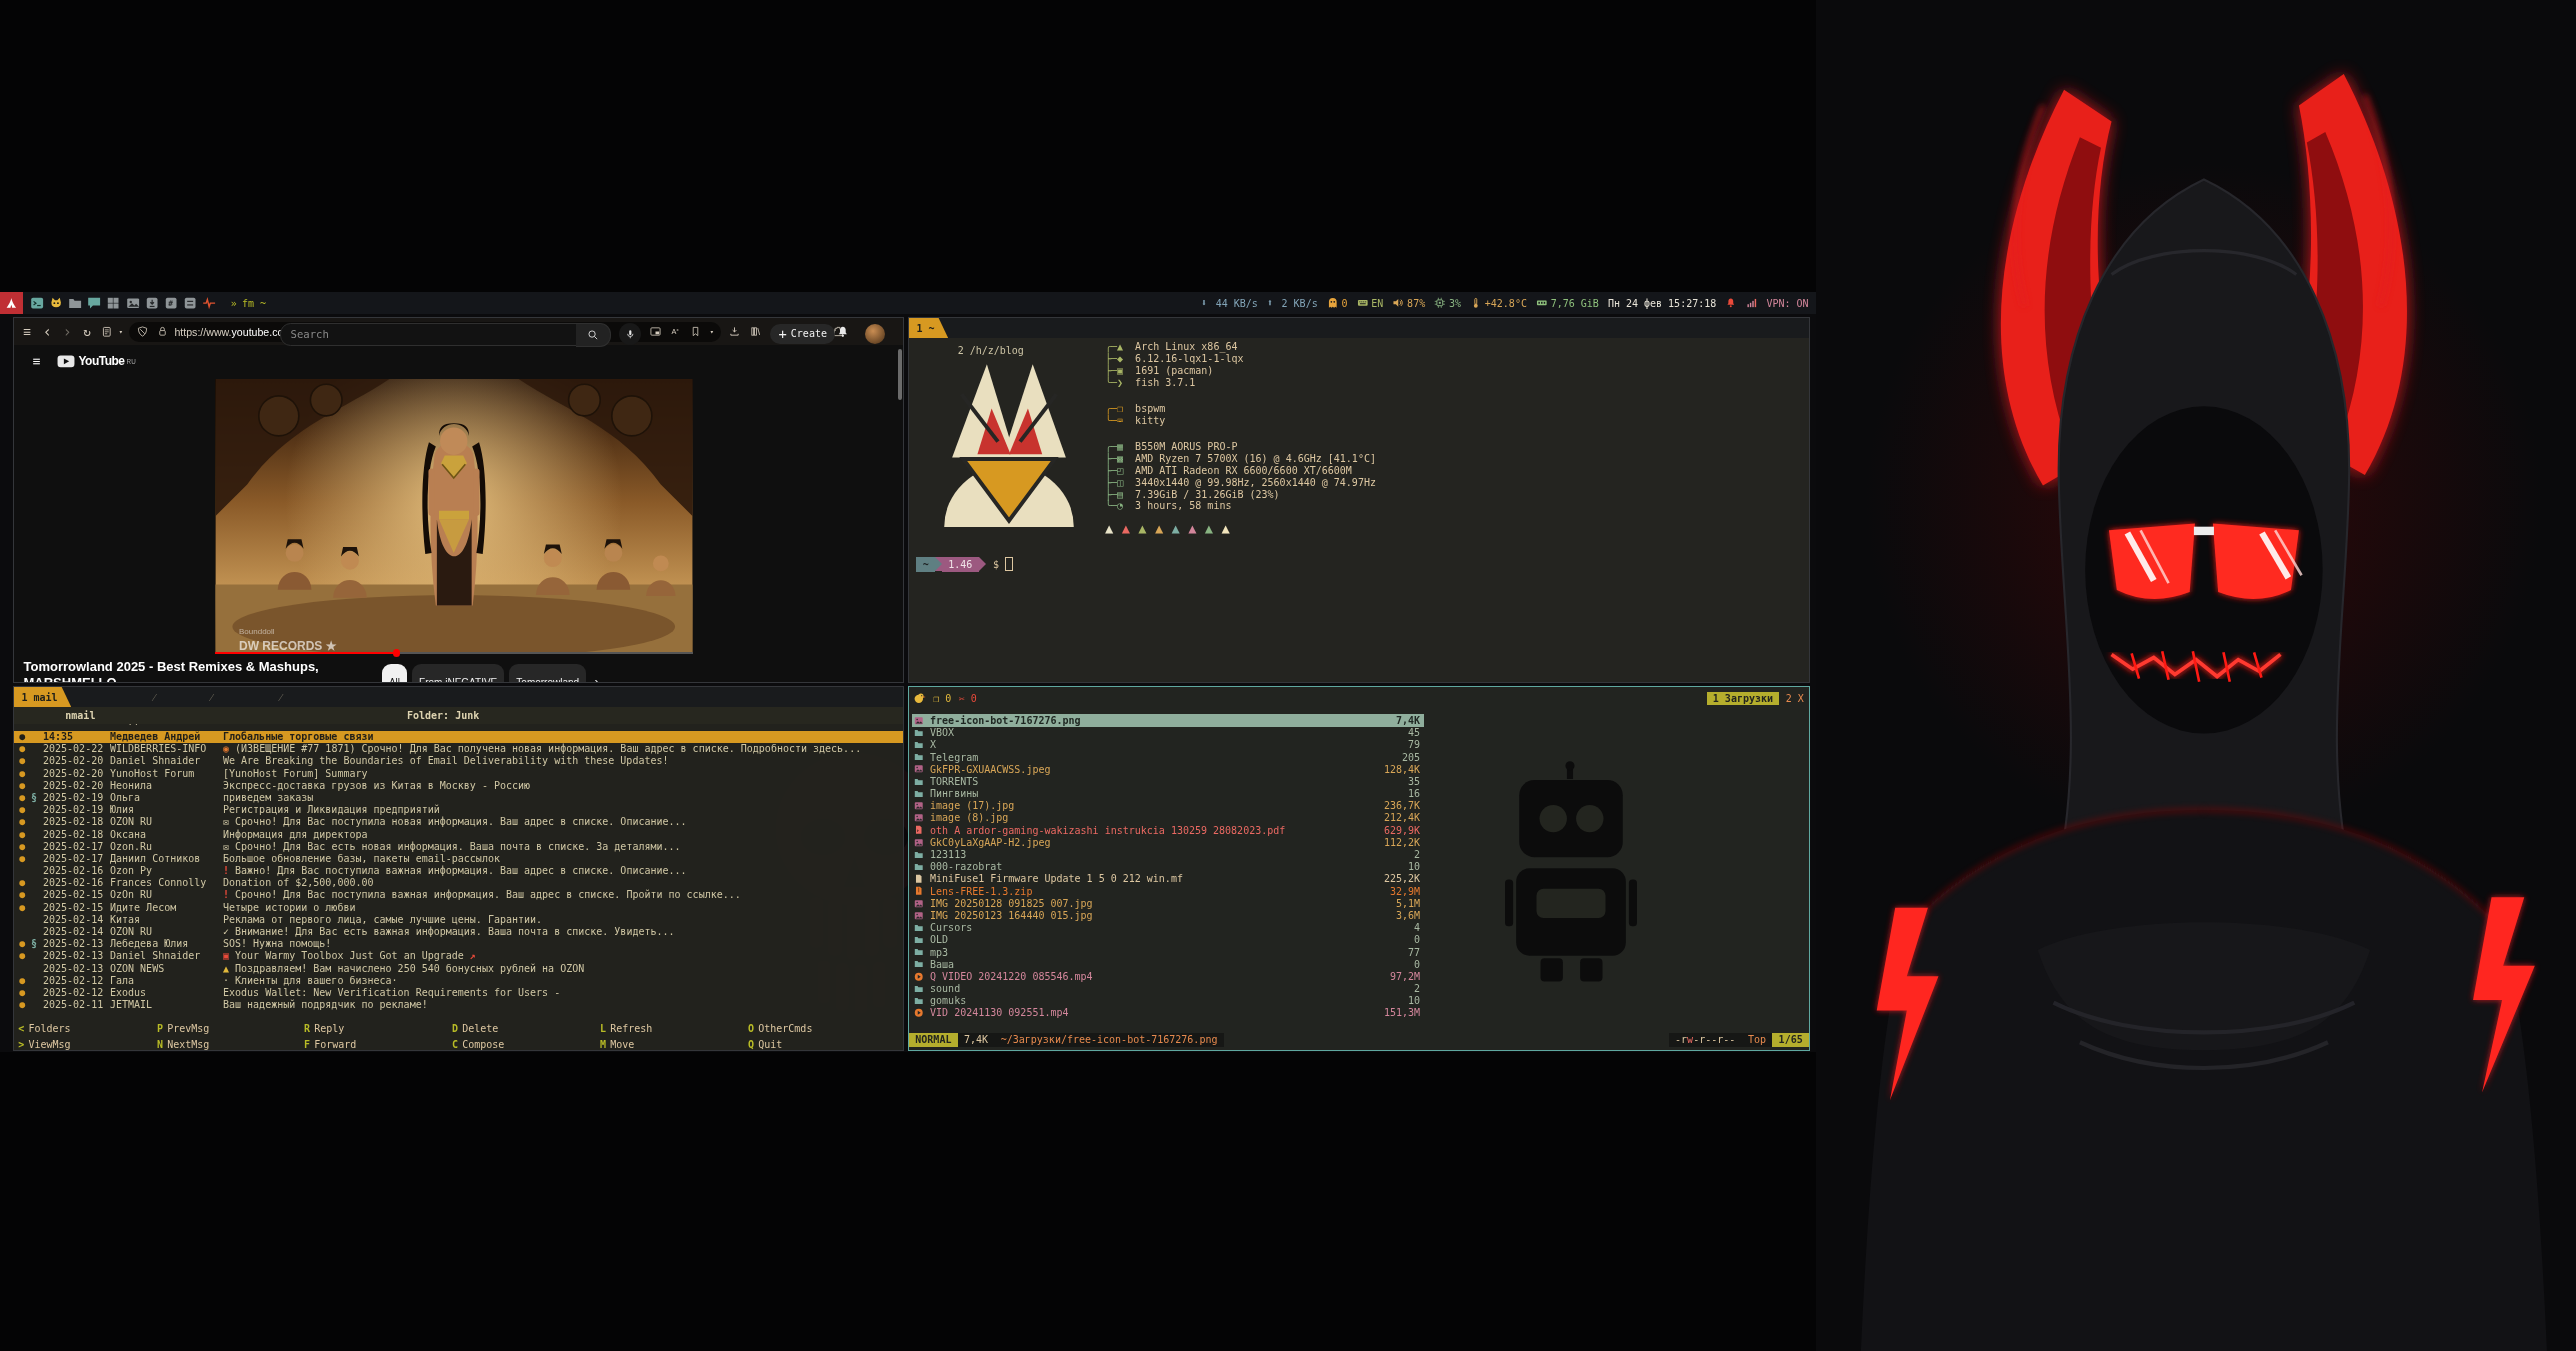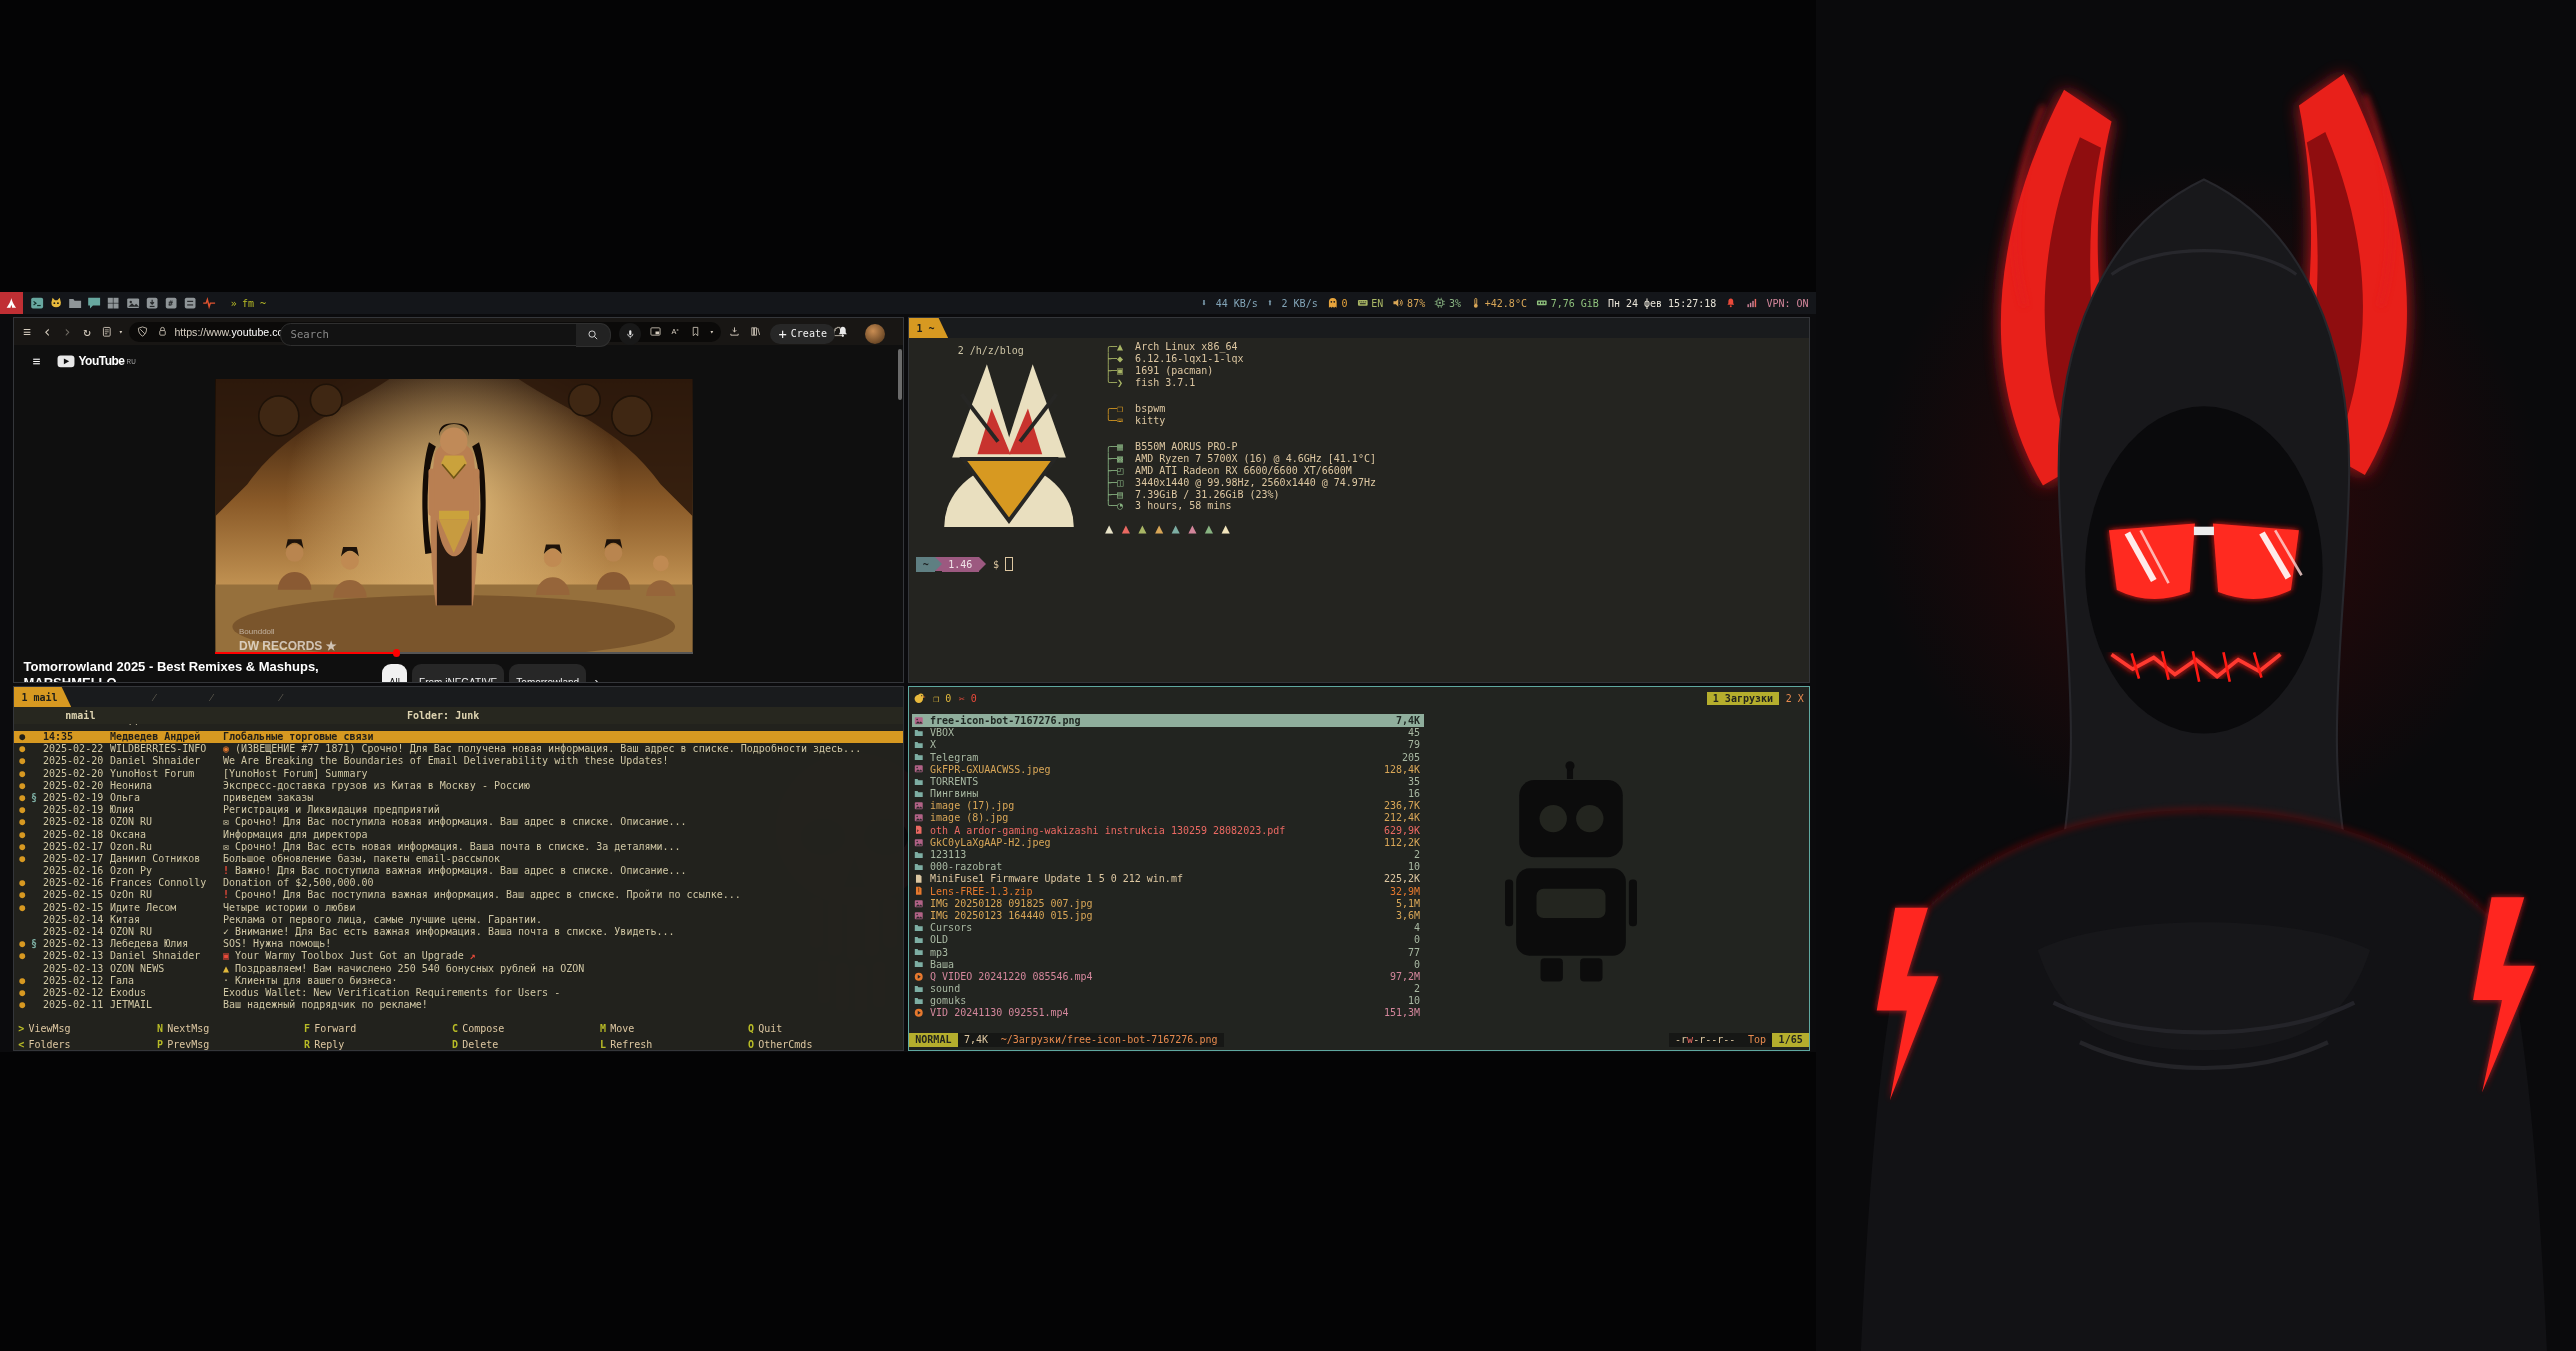--- a/index.html
+++ b/index.html
@@ -830,34 +830,34 @@
       <div class="mrow">
         <span class="mdot">●</span>
         <span class="mclip"></span>
         <span class="mdate">2025-02-11</span>
         <span class="mfrom">JETMAIL</span>
         <span class="msubj">Ваш надежный подрядчик по рекламе!</span>
       </div>
     </div>
   <div id="mail-cmds">
       <div class="cmdrow">
+        <span class="cmd" style="left: 4.2px;"><b>&lt;</b>Folders</span>
+        <span class="cmd" style="left: 143px;"><b>P</b>PrevMsg</span>
+        <span class="cmd" style="left: 290px;"><b>R</b>Reply</span>
+        <span class="cmd" style="left: 438px;"><b>D</b>Delete</span>
+        <span class="cmd" style="left: 586px;"><b>L</b>Refresh</span>
+        <span class="cmd" style="left: 734px;"><b>O</b>OtherCmds</span>
+      </div>
+      <div class="cmdrow">
         <span class="cmd" style="left: 4.2px;"><b>&gt;</b>ViewMsg</span>
         <span class="cmd" style="left: 143px;"><b>N</b>NextMsg</span>
         <span class="cmd" style="left: 290px;"><b>F</b>Forward</span>
         <span class="cmd" style="left: 438px;"><b>C</b>Compose</span>
         <span class="cmd" style="left: 586px;"><b>M</b>Move</span>
         <span class="cmd" style="left: 734px;"><b>Q</b>Quit</span>
-      </div>
-      <div class="cmdrow">
-        <span class="cmd" style="left: 4.2px;"><b>&lt;</b>Folders</span>
-        <span class="cmd" style="left: 143px;"><b>P</b>PrevMsg</span>
-        <span class="cmd" style="left: 290px;"><b>R</b>Reply</span>
-        <span class="cmd" style="left: 438px;"><b>D</b>Delete</span>
-        <span class="cmd" style="left: 586px;"><b>L</b>Refresh</span>
-        <span class="cmd" style="left: 734px;"><b>O</b>OtherCmds</span>
       </div>
     </div>
 </div>
 
 <div id="yazi" class="win">
   <div id="yazi-head">
     <span style="width:12.7px;height:12.7px;display:inline-flex">
       <svg viewBox="0 0 24 24" width="12.7" height="12.7">
           <circle cx="11" cy="13" r="8" fill="#e7b93c"></circle>
           <circle cx="15" cy="8" r="5" fill="#e7b93c"></circle>

